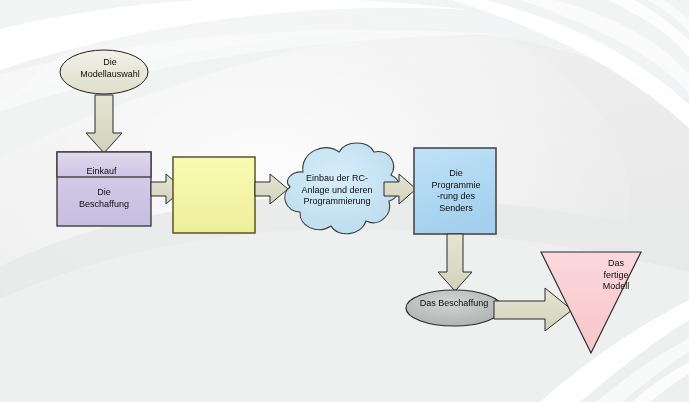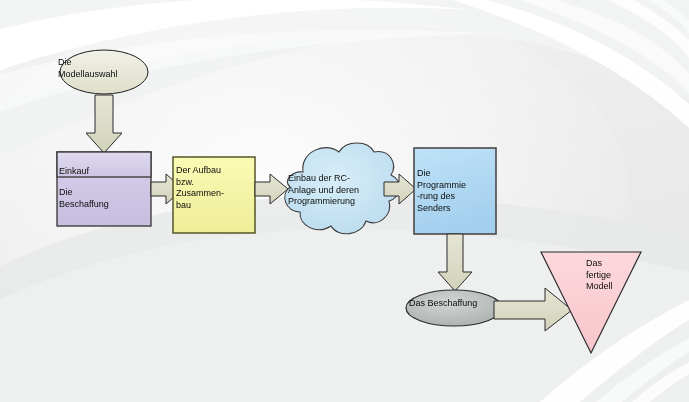--- a/index.html
+++ b/index.html
@@ -27,21 +27,21 @@
     left: 0;
     top: 0;
     width: 689px;
     height: 402px;
   }
   .node-text {
     position: absolute;
     color: #0c0c0c;
     font-size: 9px;
     line-height: 11.5px;
-    text-align: left;
+    text-align: center;
     white-space: pre-line;
     pointer-events: none;
   }
   .t-ellipse-start { left: 58px; top: 57px; width: 104px; }
   .t-einkauf { left: 59px; top: 166px; width: 85px; }
   .t-beschaffung { left: 59px; top: 187px; width: 90px; }
   .t-aufbau { left: 176px; top: 165px; width: 78px; }
   .t-cloud { left: 288px; top: 173px; width: 98px; }
   .t-sender { left: 417px; top: 168px; width: 78px; }
   .t-einfliegen { left: 409px; top: 298px; width: 90px; }
@@ -189,24 +189,20 @@
   </svg>
 
   <div class="node-text t-ellipse-start">Die
 Modellauswahl</div>
 
   <div class="node-text t-einkauf">Einkauf</div>
 
   <div class="node-text t-beschaffung">Die
 Beschaffung</div>
 
-  <div class="node-text t-aufbau">Der Aufbau
-bzw.
-Zusammen-
-bau</div>
 
   <div class="node-text t-cloud">Einbau der RC-
 Anlage und deren
 Programmierung</div>
 
   <div class="node-text t-sender">Die
 Programmie
 -rung des
 Senders</div>
 

